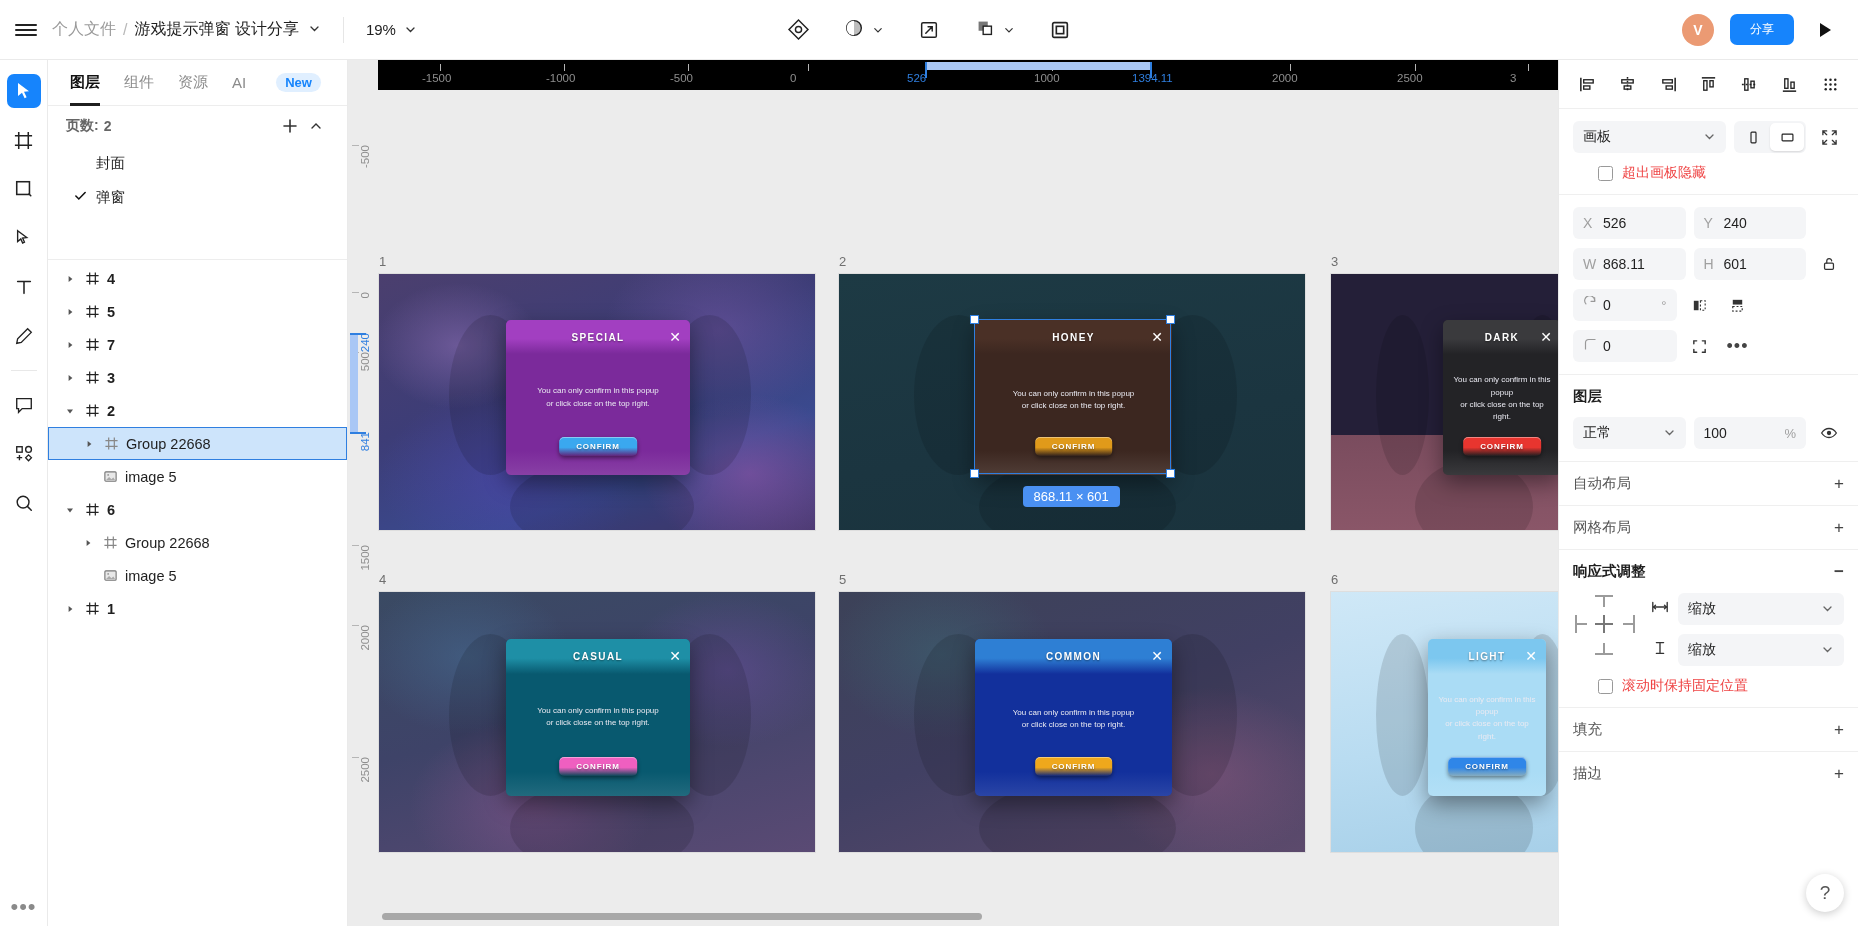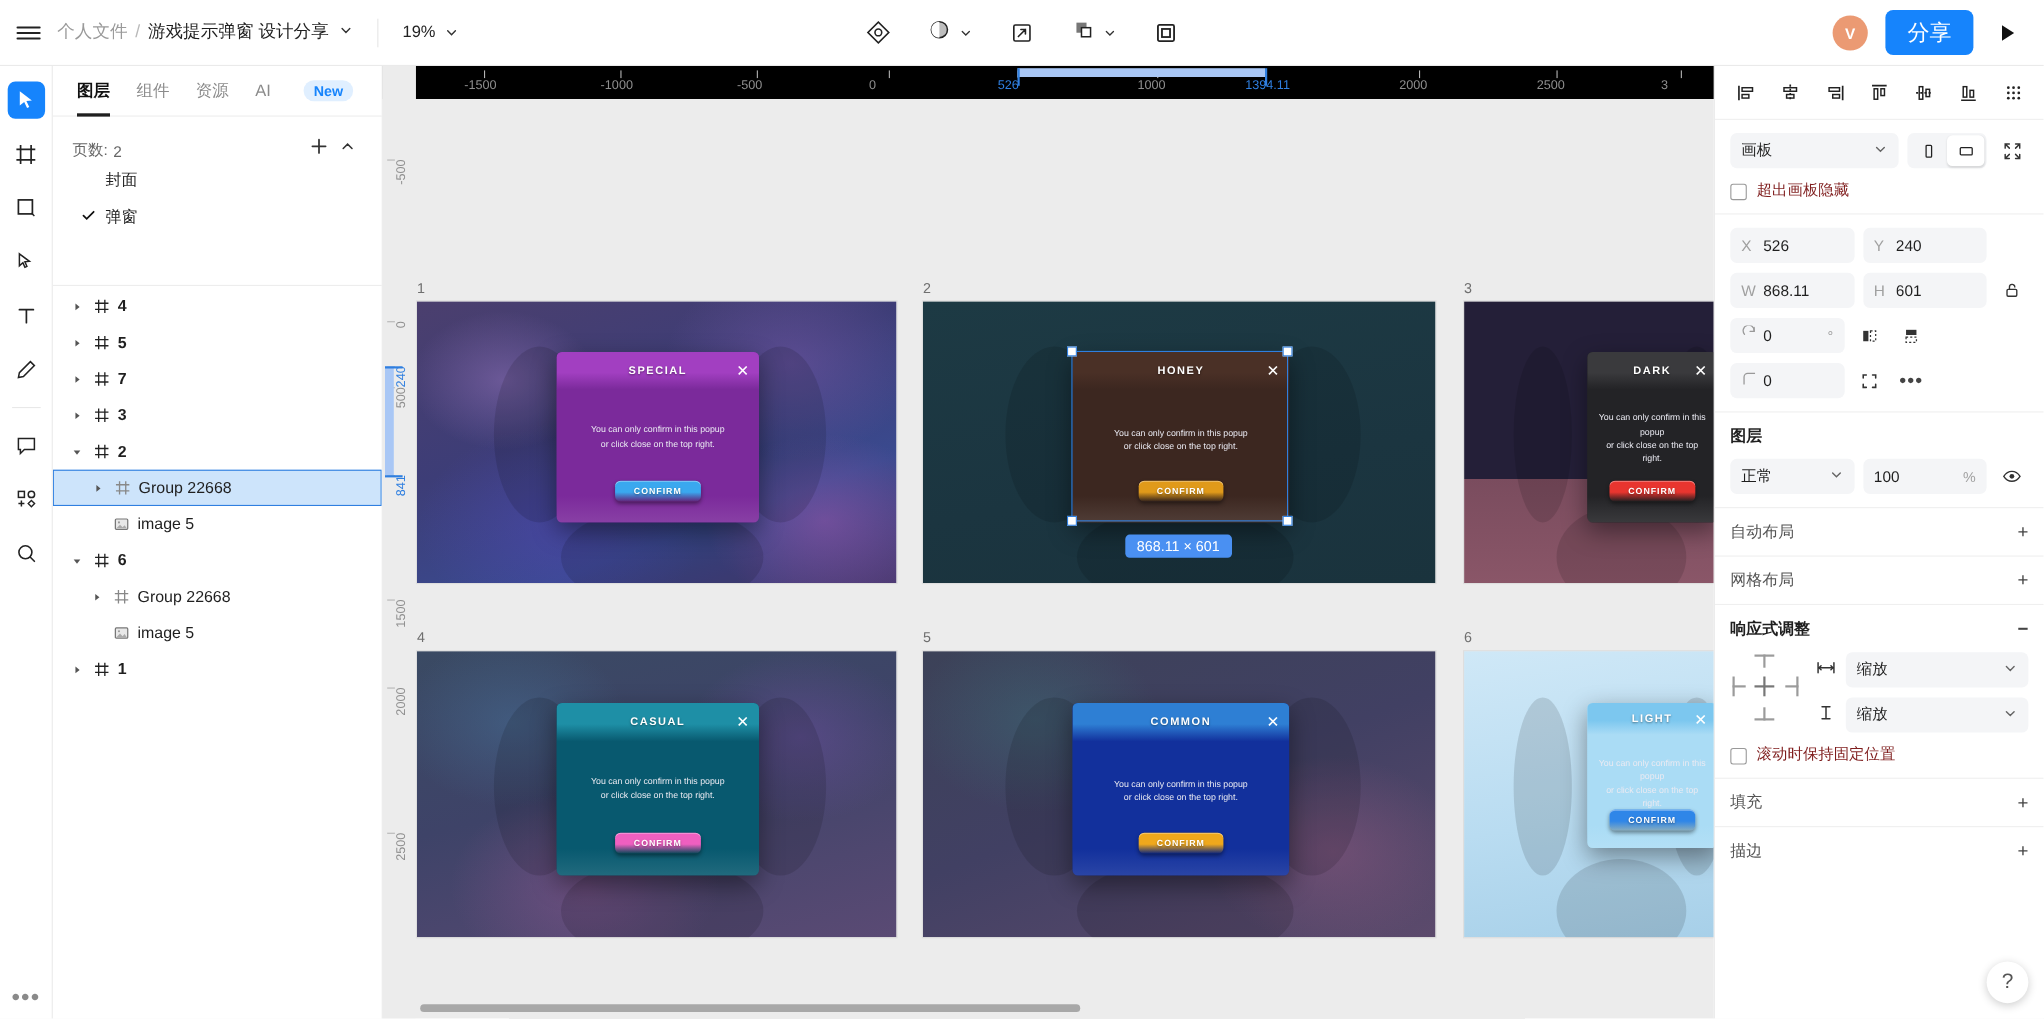--- a/index.html
+++ b/index.html
@@ -32,21 +32,21 @@
   .topbar-center { position:absolute; left:50%; transform:translateX(-50%); display:flex; align-items:center; gap:30px; }
   .tb-icon { width:30px; height:30px; display:flex; align-items:center; justify-content:center; cursor:pointer; }
   .tb-group { display:flex; align-items:center; gap:7px; cursor:pointer;}
   .topbar-right { margin-left:auto; display:flex; align-items:center; gap:16px; padding-right:18px; }
   .avatar {
     width:32px; height:32px; border-radius:50%;
     background:#eb9a73; color:#fff; font-size:14px; font-weight:bold;
     display:flex; align-items:center; justify-content:center; cursor:pointer;
   }
   .share-btn {
-    background:#1684fc; color:#fff; font-size:20px;
+    background:#1684fc; color:#fff; font-size:12px;
     padding:7px 20px; border-radius:7px; cursor:pointer; border:none;
     font-family: inherit;
   }
   .play-btn { width:30px; height:30px; display:flex; align-items:center; justify-content:center; cursor:pointer; }
   .mode-tabs {
     display:flex; align-items:center; background:#f2f3f5; border-radius:8px; padding:3px; gap:2px;
   }
   .mode-tab { font-size:15px; color:#8b8b8b; padding:6px 18px; border-radius:6px; cursor:pointer; white-space:nowrap;}
   .mode-tab.active { background:#fff; color:#1f1f1f; font-weight:bold; box-shadow:0 1px 2px rgba(0,0,0,.08); }
 
@@ -64,21 +64,21 @@
   .rail-sep { width:26px; height:1px; background:#e8e8e8; margin:2px 0; }
   .rail-dots { position:absolute; bottom:14px; font-size:22px; color:#8a8a8a; letter-spacing:1px; cursor:pointer; line-height:10px;}
 
   
   .lpanel { width:300px; min-width:300px; background:#fff; border-right:1px solid #eaeaea; display:flex; flex-direction:column; }
   .lp-tabs { display:flex; align-items:center; gap:24px; padding:0 22px; height:46px; border-bottom:1px solid #ededed; }
   .lp-tab { font-size:15px; color:#8b8b8b; cursor:pointer; position:relative; height:46px; display:flex; align-items:center; }
   .lp-tab.active { color:#111; font-weight:bold; }
   .lp-tab.active:after { content:''; position:absolute; left:0; right:0; bottom:0; height:2.5px; background:#1f1f1f; }
   .new-badge { background:#e0efff; color:#1684fc; font-size:13px; font-weight:bold; border-radius:11px; padding:2px 9px; margin-left:-16px; cursor:pointer; }
-  .pages-head { display:flex; align-items:flex-end; padding:0 18px; height:40px; font-size:14px; color:#666; }
+  .pages-head { display:flex; align-items:center; padding:0 18px; height:40px; font-size:14px; color:#666;font-weight:bold; }
   .pages-head .spacer { flex:1; }
   .ph-icon { width:26px; height:26px; display:flex; align-items:center; justify-content:center; cursor:pointer; color:#333; }
   .page-row { height:34px; display:flex; align-items:center; font-size:14.5px; color:#1f1f1f; cursor:pointer; padding-left:48px; position:relative;}
   .page-row .chk { position:absolute; left:26px; font-size:14px; color:#111; }
   .pages-gap { height:45px; }
   .lp-divider { height:1px; background:#ededed; }
   .search-row { height:44px; display:flex; align-items:center; gap:8px; padding:0 18px; }
   .search-row .srch-ico { color:#6b6b6b; display:flex; align-items:center; }
   .search-row .chev { color:#6b6b6b; font-size:11px; }
   .search-row input {
@@ -168,21 +168,21 @@
   .row + .row { margin-top:9px; }
   .sel {
     flex:1; background:#f4f5f7; border-radius:6px; height:32px;
     display:flex; align-items:center; padding:0 10px; font-size:14px; color:#1f1f1f; cursor:pointer;
   }
   .sel .chv { margin-left:auto; color:#666; font-size:10px; }
   .seg { display:flex; background:#f4f5f7; border-radius:6px; padding:2px; }
   .seg-btn { width:34px; height:28px; display:flex; align-items:center; justify-content:center; border-radius:5px; cursor:pointer; }
   .seg-btn.active { background:#fff; box-shadow:0 1px 2px rgba(0,0,0,.12); }
   .icon-btn { width:30px; height:30px; display:flex; align-items:center; justify-content:center; cursor:pointer; color:#444; }
-  .cbrow { display:flex; align-items:flex-end; gap:9px; margin-top:11px; font-size:14px; color:#7f1d1d; cursor:pointer; }
+  .cbrow { display:flex; align-items:center; gap:9px; margin-top:11px; font-size:14px; color:#ef4444; cursor:pointer;margin-left:25px; }
   .cb { width:15px; height:15px; border:1.4px solid #999; border-radius:2.5px; background:#fff; }
   .field {
     flex:1; background:#f4f5f7; border-radius:6px; height:32px;
     display:flex; align-items:center; gap:8px; padding:0 10px;
   }
   .field .lbl { color:#a0a0a0; font-size:14px; min-width:12px; }
   .field input {
     border:none; background:transparent; outline:none; font-size:14px; color:#1f1f1f;
     width:100%; font-family:inherit;
   }
@@ -629,21 +629,21 @@
      </div>
               </div>
             </div>
           </div>
           <div class="art" style="left: 952px; top: 501px; width: 280px; height: 262px;">
             <div class="art-label">6</div>
             <div class="art-frame bg-f">
               <div class="blob dark" style="left:44.800000000000004px;top:41.92px;width:53.2px;height:162.44px;"></div>
               <div class="blob dark" style="left:184.8px;top:41.92px;width:53.2px;height:162.44px;"></div>
               <div class="blob dark" style="left:84px;top:188.64px;width:117.6px;height:94.32px;"></div>
-              <div class="popup" style="width: 118px; height: 132px; left: 112px; top: 47px; background: rgb(170, 220, 245);">
+              <div class="popup" style="width: 118px; height: 157px; left: 97px; top: 47px; background: rgb(170, 220, 245);">
                 <div class="pop-head" style="background:linear-gradient(180deg, #7cc7ef 0%, #7cc7ef 55%, #aadcf5 100%);">
        <span class="pop-title">LIGHT</span>
        <span class="pop-x">✕</span>
      </div>
      <div class="pop-body" style="background:linear-gradient(180deg, #aadcf5 0%, #aadcf5 80%, rgba(255,255,255,.10) 100%);">
        <div class="pop-msg">You can only confirm in this popup<br>or click close on the top right.</div>
        <div class="pop-btn" style="background:linear-gradient(180deg, #2f86e8 0%, #2f86e8 55%, rgba(0,0,0,.22) 100%);
                    box-shadow:0 2px 4px rgba(0,0,0,.45), inset 0 1px 0 rgba(255,255,255,.4);">CONFIRM</div>
      </div>
               </div>

